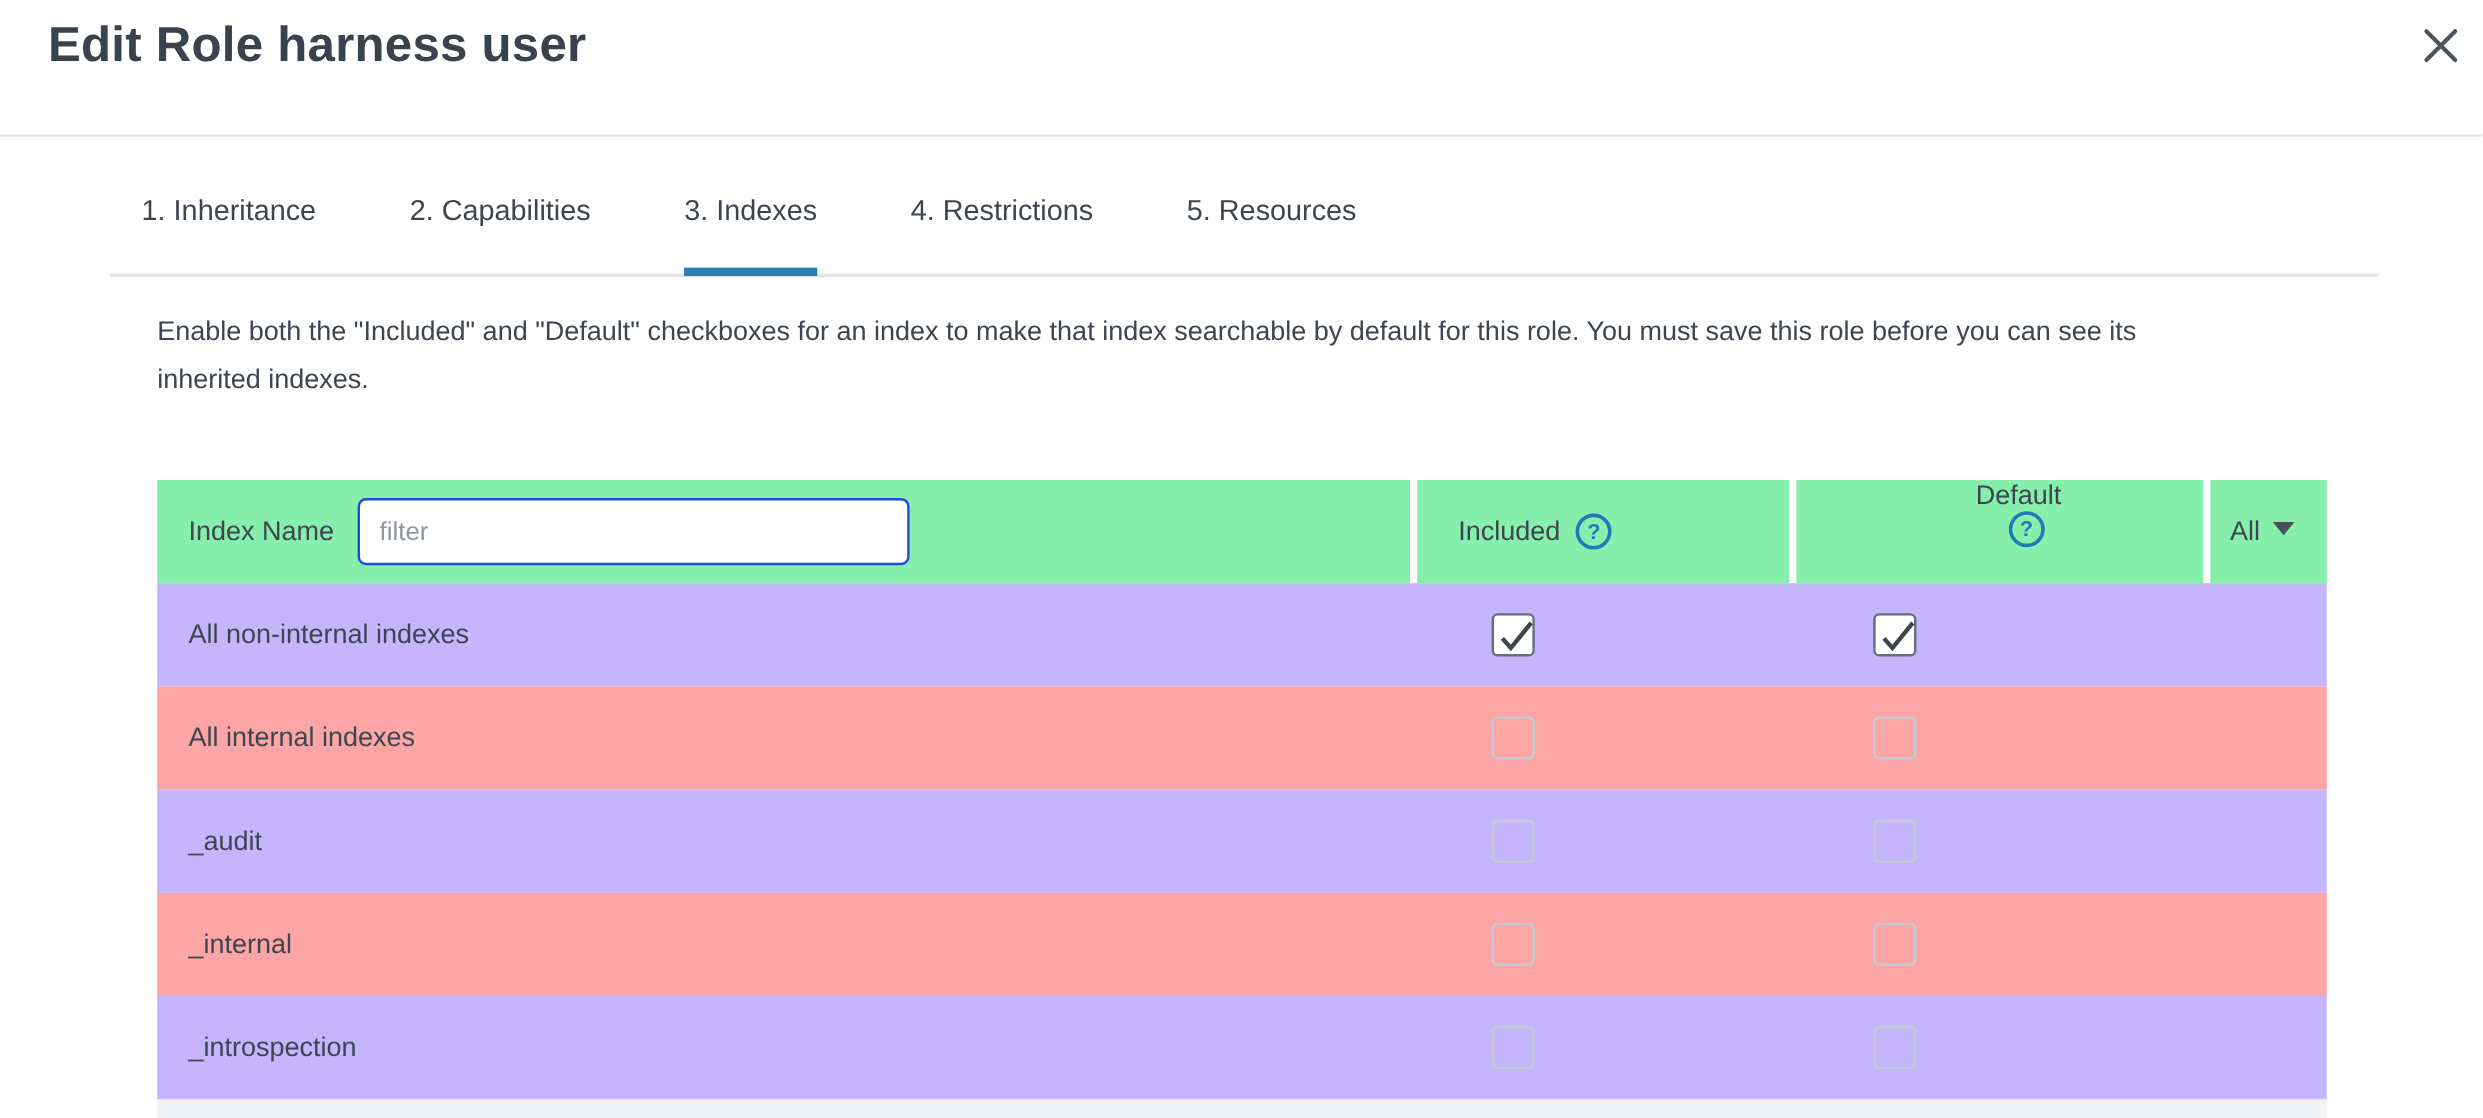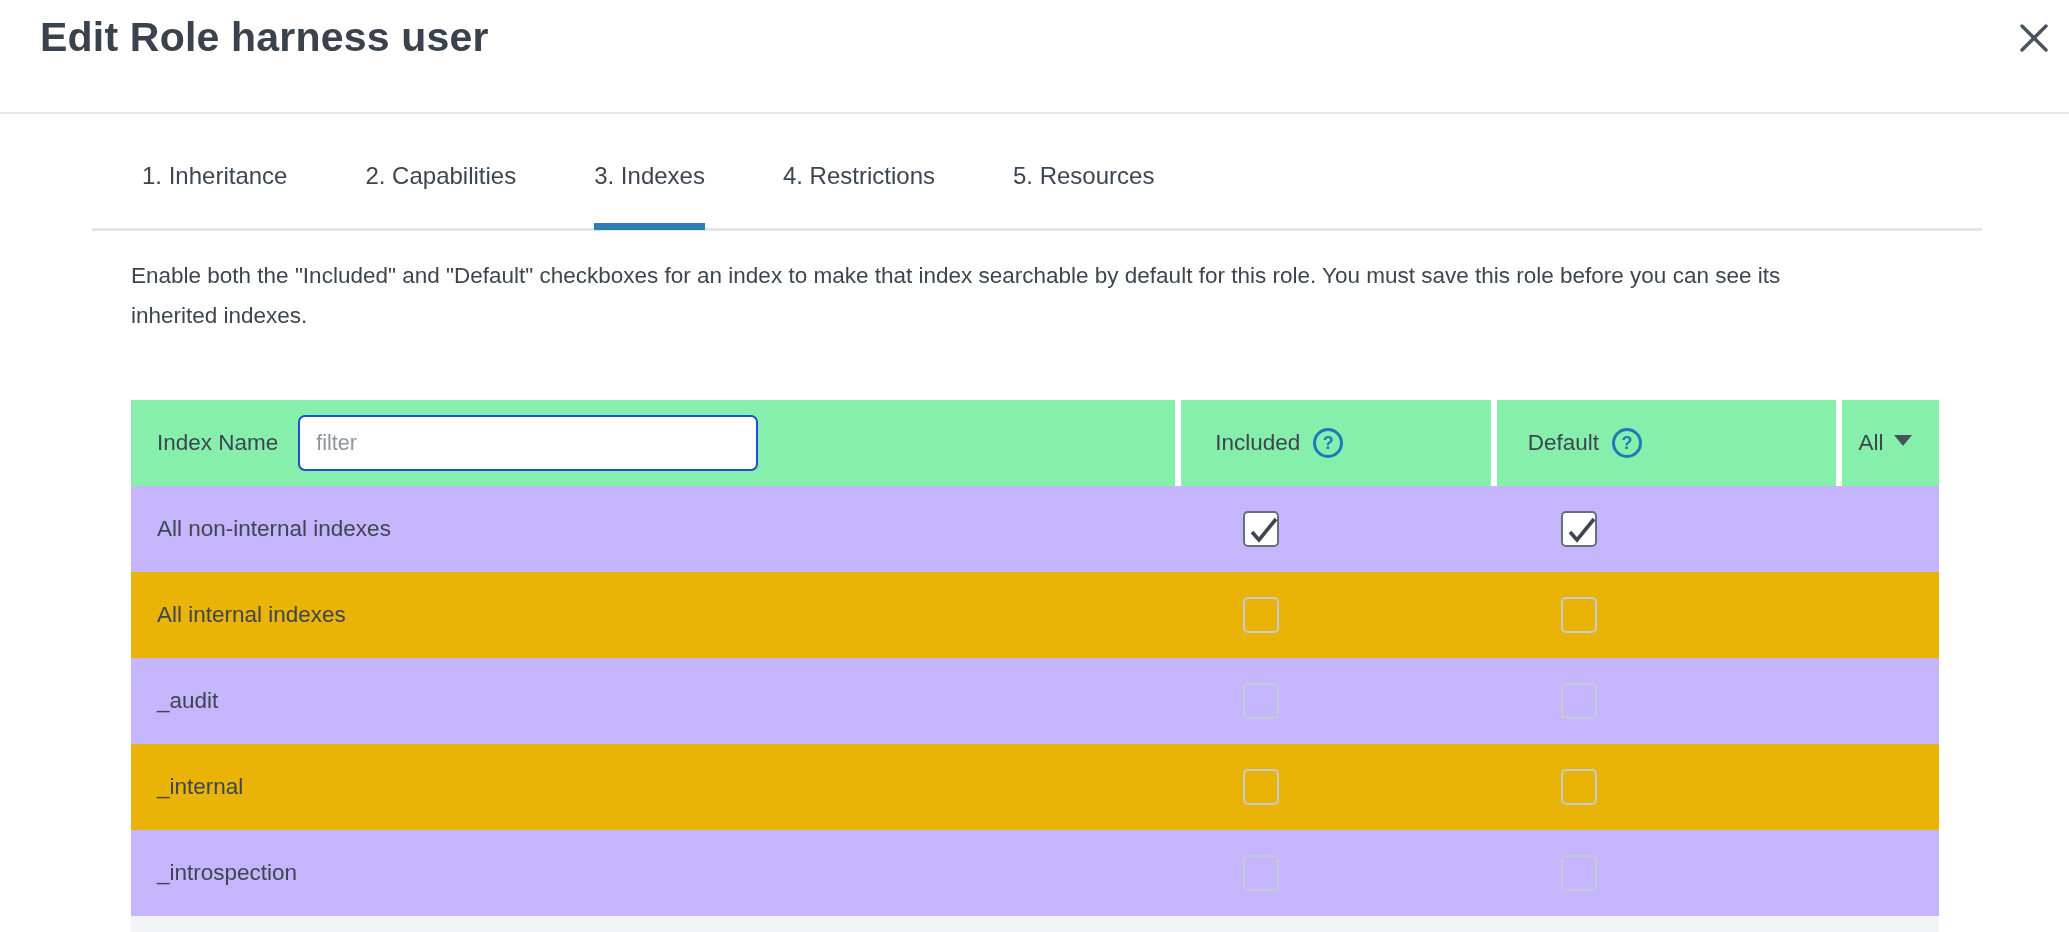--- a/index.html
+++ b/index.html
@@ -23,21 +23,21 @@
     position: absolute; left: 0; top: 112px; width: 2069px; height: 2px;
     background: #e4e6e9;
   }
 
   
   .tabbar-line {
     position: absolute; left: 92px; top: 228px; width: 1890px; height: 3px;
     background: #e2e6ea;
   }
   .tabs {
-    position: absolute; left: 142px; top: 162px;
+    position: absolute; left: 118px; top: 162px;
     display: flex; gap: 78px;
   }
   .tab {
     position: relative; height: 68px; font-size: 24px; line-height: 28px;
     color: #3d4650; cursor: pointer; white-space: nowrap;
   }
   .tab.active { font-weight: 400; }
   .tab.active::after {
     content: ""; position: absolute; left: 0; right: 0; bottom: 0; height: 7px;
     background: #2e7db5; z-index: 2;
@@ -51,21 +51,21 @@
 
   
   .table { position: absolute; left: 131px; top: 400px; width: 1808px; }
   .thead { display: flex; gap: 6px; height: 86px; }
   .th {
     background: #86efac; display: flex; align-items: center;
     font-size: 22.5px; color: #3d4650;
   }
   .th-name  { width: 1075px; padding-left: 26px; }
   .th-included { width: 318px; padding-left: 34px; }
-  .th-default  { width: 349px; padding-left: 31px; }
+  .th-default  { width: 349px; padding-left: 31px; flex-direction: column; }
   .th-all  { width: 99px; padding-left: 16px; cursor: pointer; }
 
   .filter-input {
     margin-left: 20px; width: 460px; height: 56px;
     border: 2px solid #1d4ed8; border-radius: 7px; background: #ffffff;
     font-family: "Liberation Sans", "DejaVu Sans", sans-serif;
     font-size: 21.5px; color: #3d4650; padding: 0 16px; outline: none;
   }
   .filter-input::placeholder { color: #8d95a0; }
 
@@ -78,21 +78,21 @@
   }
   .caret {
     display: inline-block; width: 0; height: 0; margin-left: 11px;
     border-left: 9px solid transparent; border-right: 9px solid transparent;
     border-top: 11px solid #49525c; transform: translateY(-3px);
   }
 
   .row {
     position: relative; height: 86px; background: #c4b5fd;
   }
-  .row.striped { background: #eab308; }
+  .row.striped { background: #fca5a5; }
   .row-name {
     position: absolute; left: 26px; top: 0; line-height: 86px;
     font-size: 22.5px; color: #3d4650; white-space: nowrap;
   }
   .checkbox {
     position: absolute; top: 25px; width: 36px; height: 36px;
     border: 2px solid #c3cbd4; border-radius: 5px; background: transparent;
     cursor: pointer;
   }
   .cb-included { left: 1112px; }

